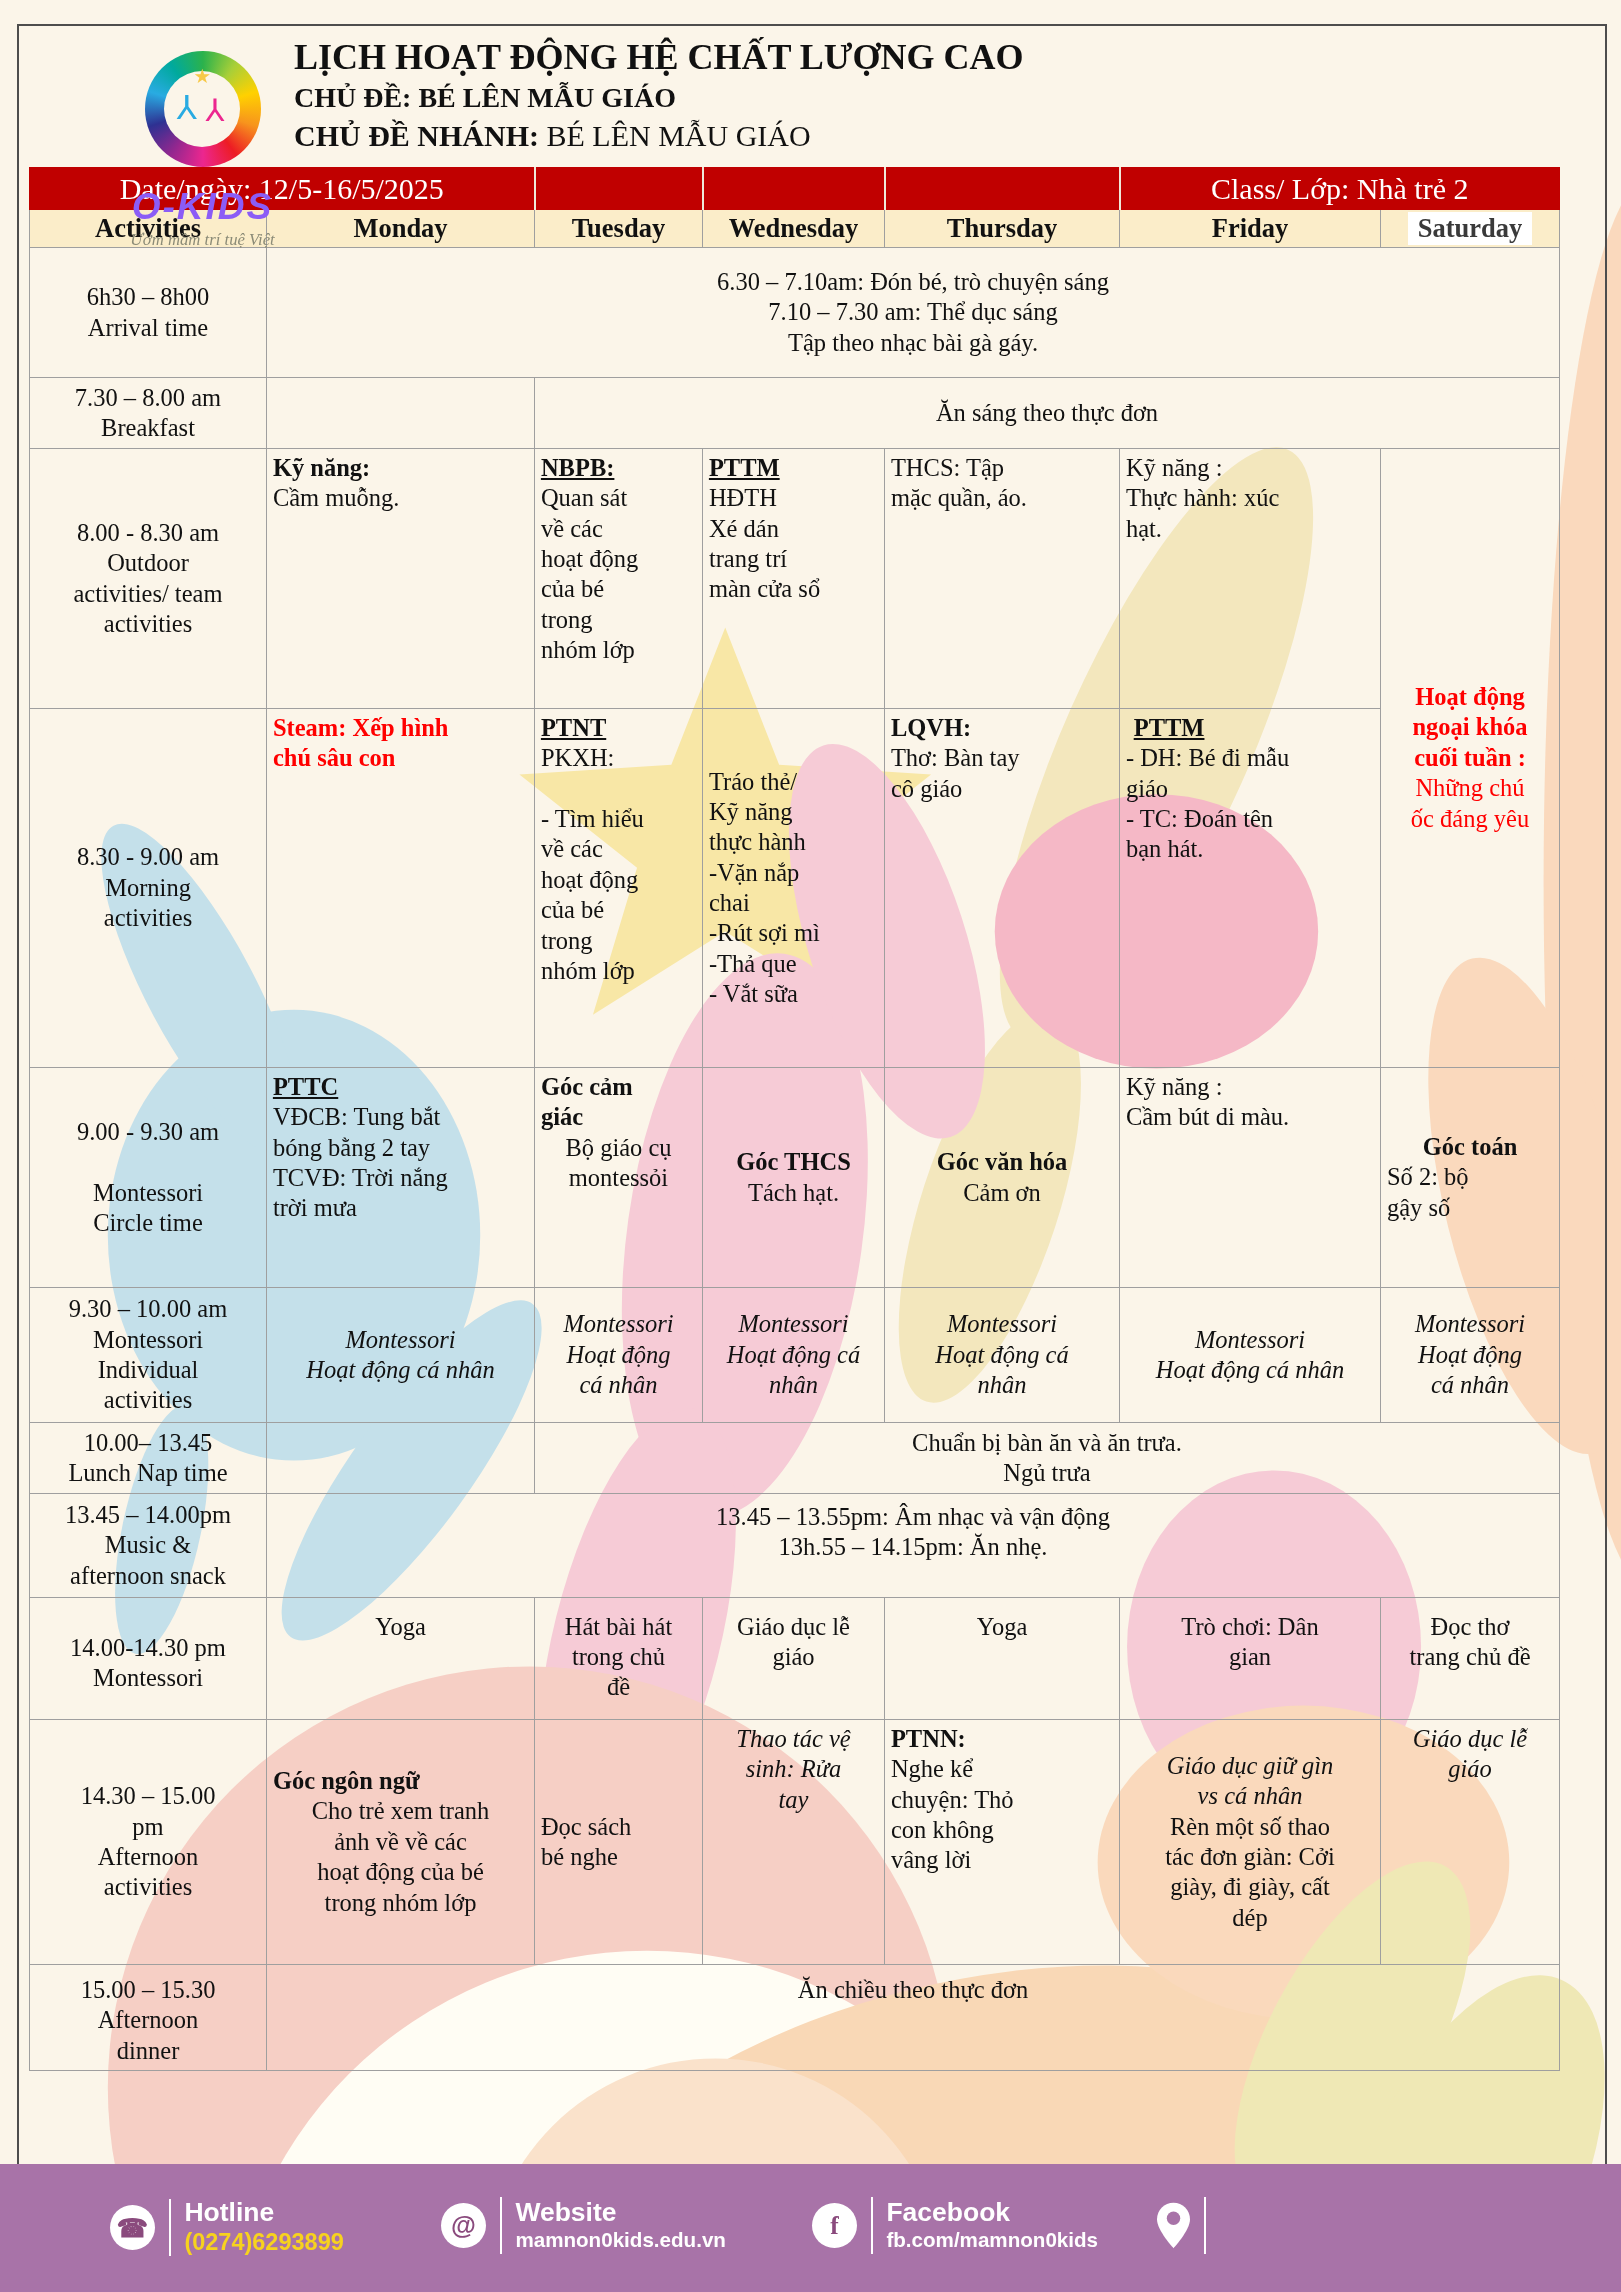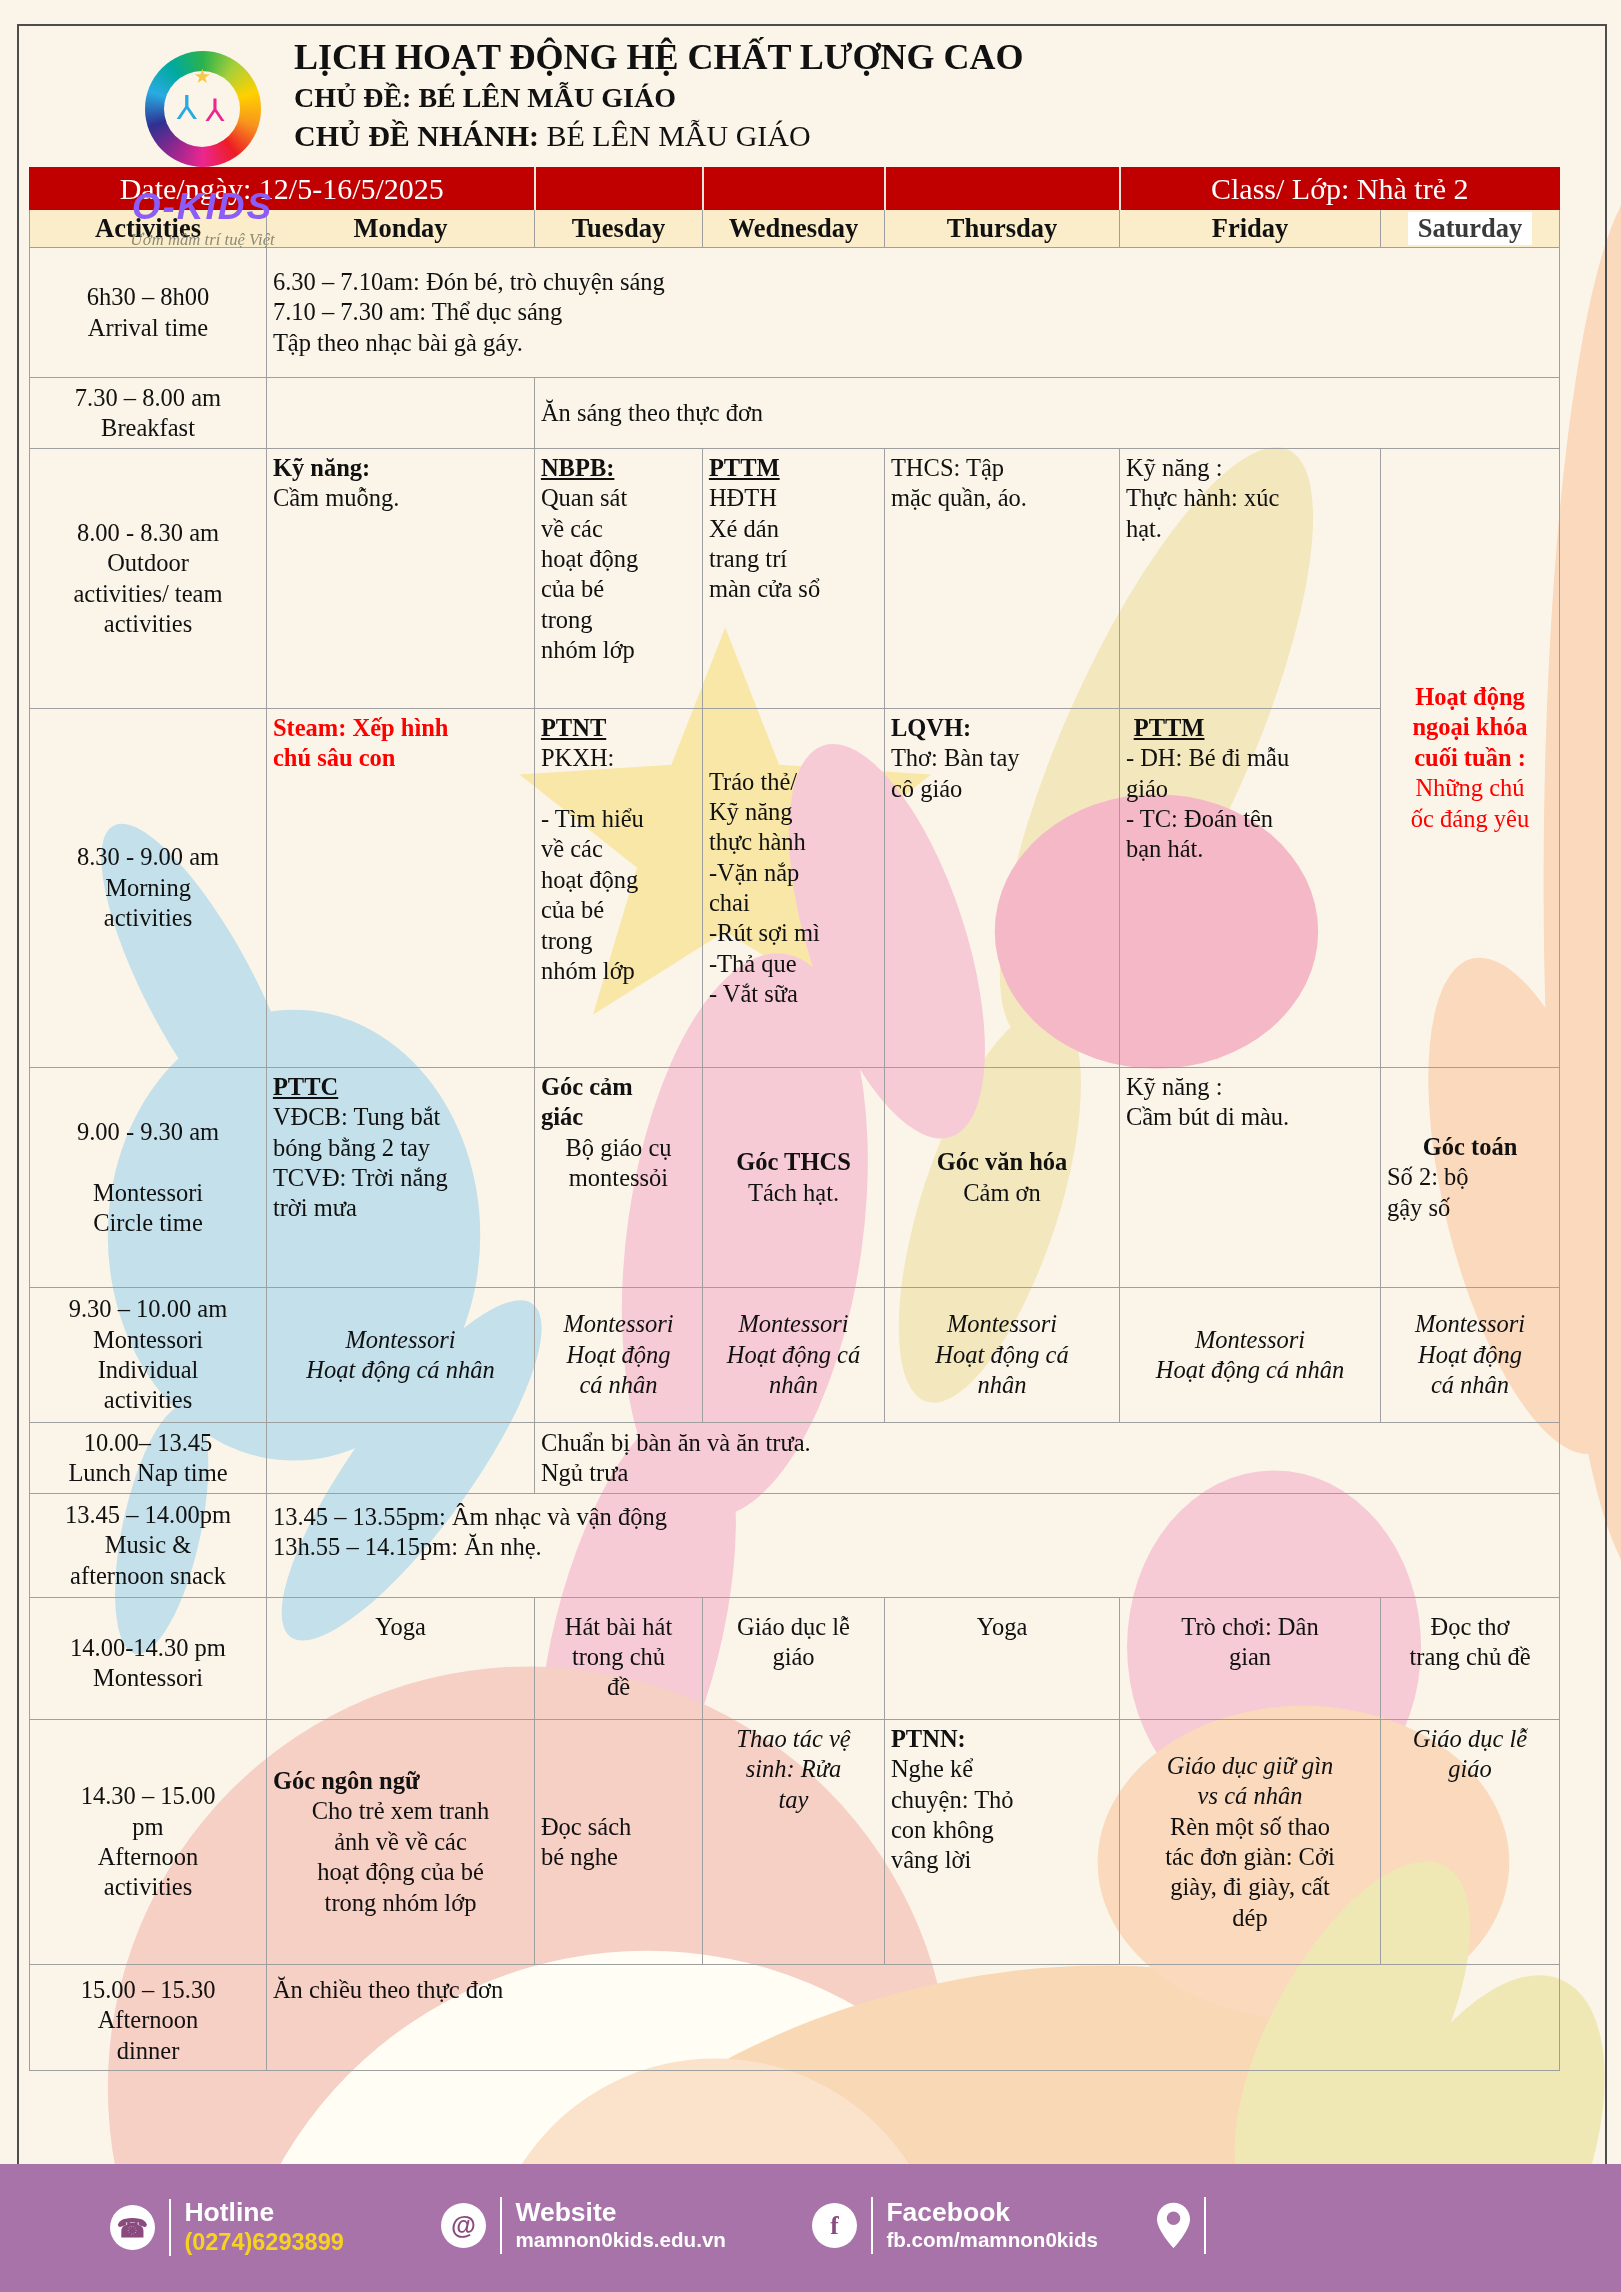--- a/index.html
+++ b/index.html
@@ -42,21 +42,21 @@
     border-collapse:collapse;table-layout:fixed;
   }
   .sched td{border:1px solid #9f9f9f;box-sizing:border-box;padding:3.9px 5.9px;vertical-align:middle;
     font-size:24.5px;line-height:1.24;background:transparent;}
   .pre{white-space:pre-line;display:block;}
   .redbar td{background:#C00000;color:#fff;border:1px solid #C00000;border-right:2px solid #efe8da;font-size:30px;height:35px;padding:2px 5.9px;}
   .redbar td:last-child{border-right:1px solid #C00000;}
   .dayhead td{background:#FBEDC9;font-weight:bold;font-size:26.5px;text-align:center;height:35px;padding:2px;}
   .sat-chip{background:#ffffff;color:#3a3a3a;padding:0 9.8px;display:inline-block;}
   .timecell{text-align:center;}
-  .merged{text-align:left;font-size:25.5px;}
+  .merged{text-align:center;font-size:25.5px;}
   td.topv{vertical-align:top;margin-top:20px;}
   td.ctr{text-align:center;}
   td.lft{text-align:left;}
   .h{display:block;font-weight:bold;white-space:pre-line;}
   .h.u{text-decoration:underline;}
   .t{display:block;white-space:pre-line;}
   .i{display:block;font-style:italic;white-space:pre-line;}
   .red{color:#FF0000;}
   .padtop{padding-top:55px;}
   

